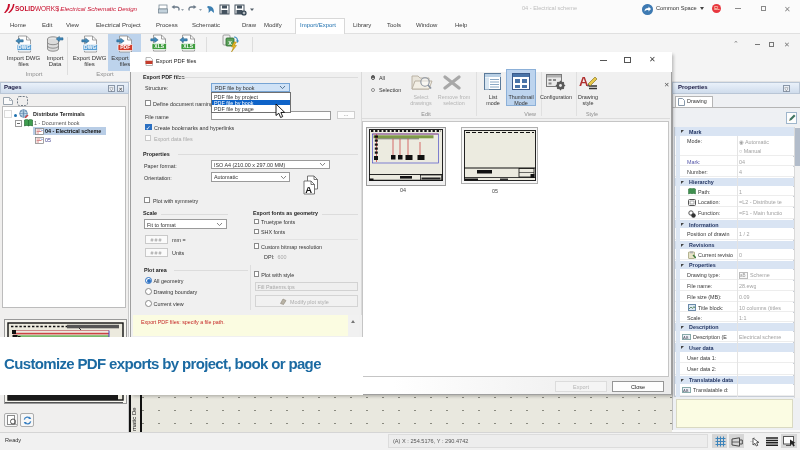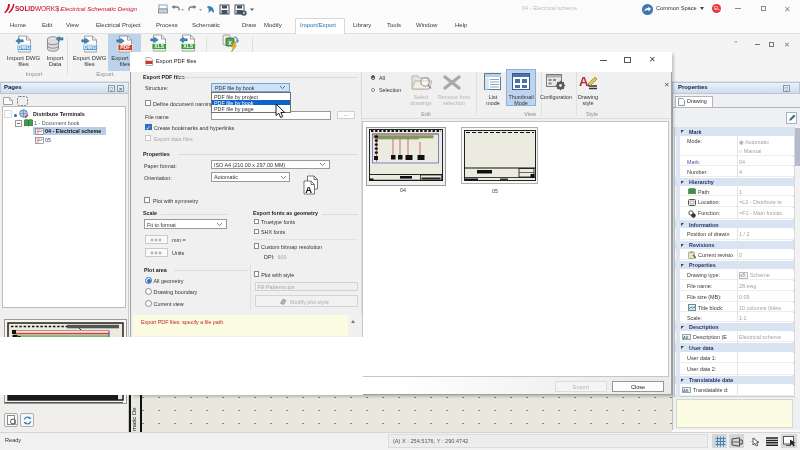--- a/index.html
+++ b/index.html
@@ -744,20 +744,21 @@
     <div class="abs" style="left:81px;top:40px;width:80px;height:21px;background:#fff;border:1px solid #707070;"></div>
     <div class="abs" style="left:84px;top:41.8px;">PDF file by project</div>
     <div class="abs" style="left:82px;top:47.6px;width:78px;height:5.8px;background:#0e63c8;"></div>
     <div class="abs" style="left:84px;top:47.7px;color:#fff;">PDF file by book</div>
     <div class="abs" style="left:84px;top:54.2px;">PDF file by page</div>
   </div>
 
   <div class="abs" style="left:664px;top:81px;font-size:6.5px;color:#555;z-index:12;">✕</div>
 
   <div class="abs" id="band" style="left:0;top:337px;width:363px;height:58px;background:#fff;z-index:20;"></div>
+  <div class="abs" style="left:4px;top:354.5px;font-size:15px;font-weight:bold;color:#1b6aa2;letter-spacing:-0.65px;white-space:nowrap;z-index:21;">Customize PDF exports by project, book or page</div>
 
   <div class="abs" style="left:275px;top:104px;z-index:30;">
     <svg width="12" height="16" viewBox="0 0 12 16">
         <path d="M1 0 L1 11.5 L3.8 9.2 L5.6 13.5 L7.7 12.6 L5.9 8.5 L9.6 8.3 Z" fill="#fff" stroke="#000" stroke-width="0.9"></path>
       </svg>
   </div>
 
 </div>
 
 </body></html>

